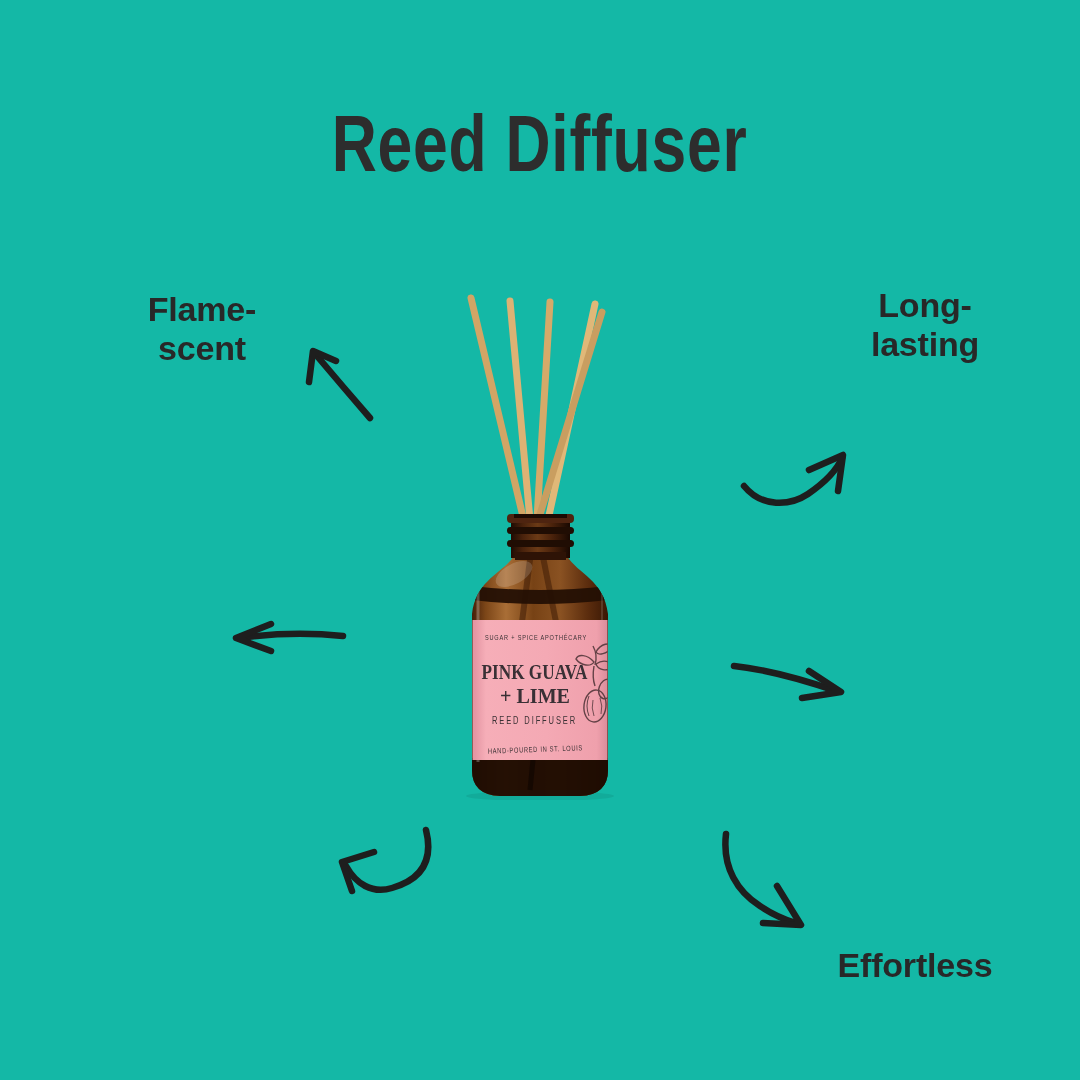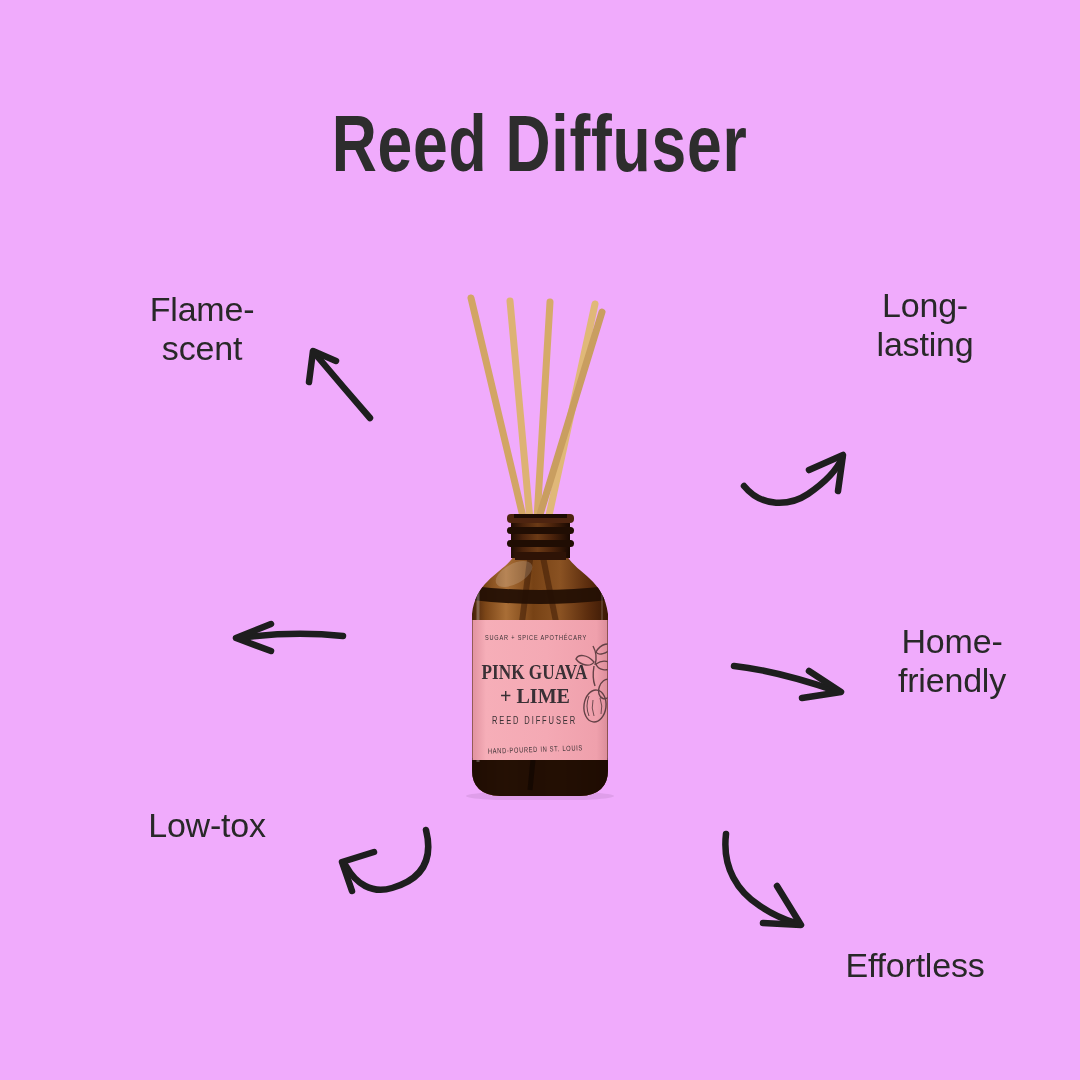--- a/index.html
+++ b/index.html
@@ -1,31 +1,31 @@
 <!DOCTYPE html>
 <html><head>
 <meta charset="utf-8">
 <style>
   html,body { margin:0; padding:0; background:#e9e9e9; }
   .canvas {
     position:relative; width:1080px; height:1080px; margin:0 auto;
-    background:#f0abfc; overflow:hidden;
+    background:#14b8a6; overflow:hidden;
     font-family:"Liberation Sans", sans-serif;
   }
   
   .title-wrap { position:absolute; top:98px; left:0; width:1080px; text-align:center; }
   .title-inner {
     display:inline-block; font-size:80px; font-weight:bold; color:#2d2d2d;
     letter-spacing:1px; white-space:nowrap;
     transform:scaleX(0.78); transform-origin:center;
   }
   
   .feature {
     position:absolute; width:244px; text-align:center;
-    font-size:34px; line-height:39px; font-weight:normal;
+    font-size:34px; line-height:39px; font-weight:bold;
     color:#282828; letter-spacing:-0.2px;
   }
   .feature span { display:block; }
   #f-flame  { left:80px;  top:290px; }
   #f-long   { left:803px; top:286px;text-align:center; }
   #f-always { left:6px;   top:574px; }
   #f-home   { left:830px; top:622px; }
   #f-low    { left:85px;  top:806px; }
   #f-effort { left:793px; top:898px;margin-top:48px; }
   
@@ -54,27 +54,20 @@
     <span class="title-inner">Reed Diffuser</span>
   </div>
 
   <div class="feature" id="f-flame">
     <span>Flame-</span>
     <span>scent</span>
   </div>
   <div class="feature" id="f-long">
     <span>Long-</span>
     <span>lasting</span>
-  </div>
-  <div class="feature" id="f-home">
-    <span>Home-</span>
-    <span>friendly</span>
-  </div>
-  <div class="feature" id="f-low">
-    <span>Low-tox</span>
   </div>
   <div class="feature" id="f-effort">
     <span>Effortless</span>
   </div>
 
   <svg class="arrow" id="a-flame" width="84" height="84" viewBox="0 0 84 84">
     <path d="M72,78 Q46,48 19,16"></path>
     <polyline points="38,21 15,11 11,42"></polyline>
   </svg>
 

